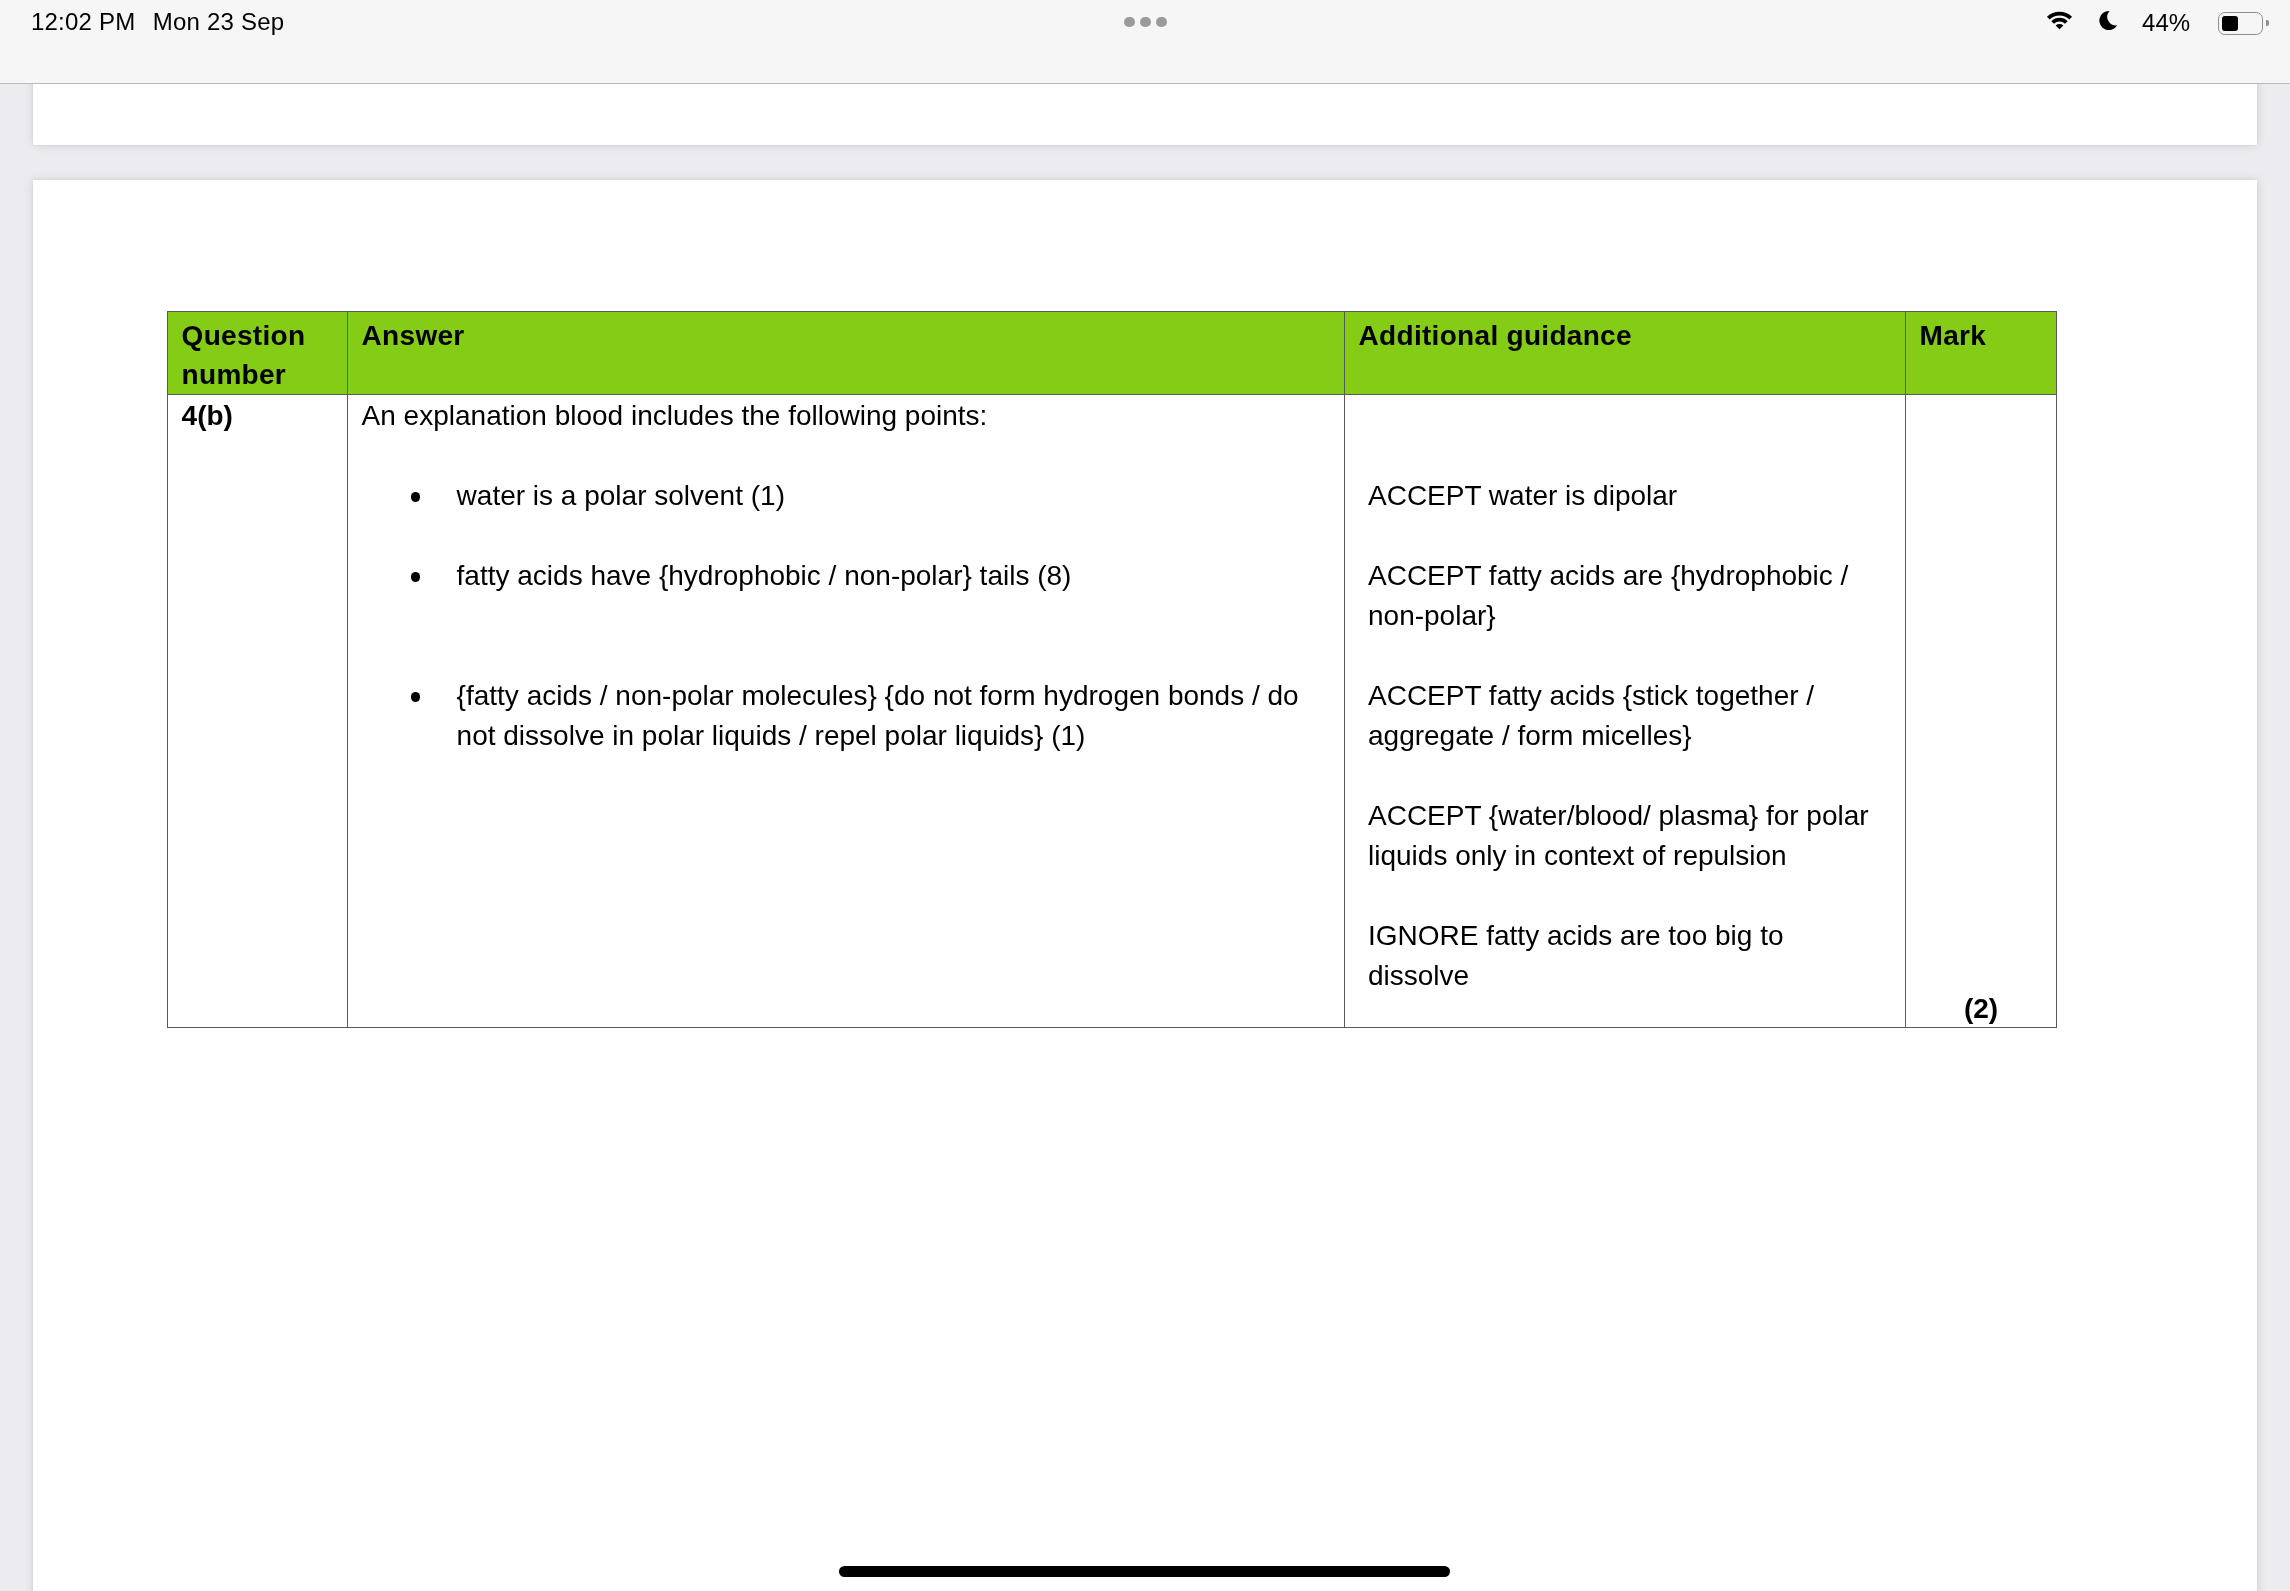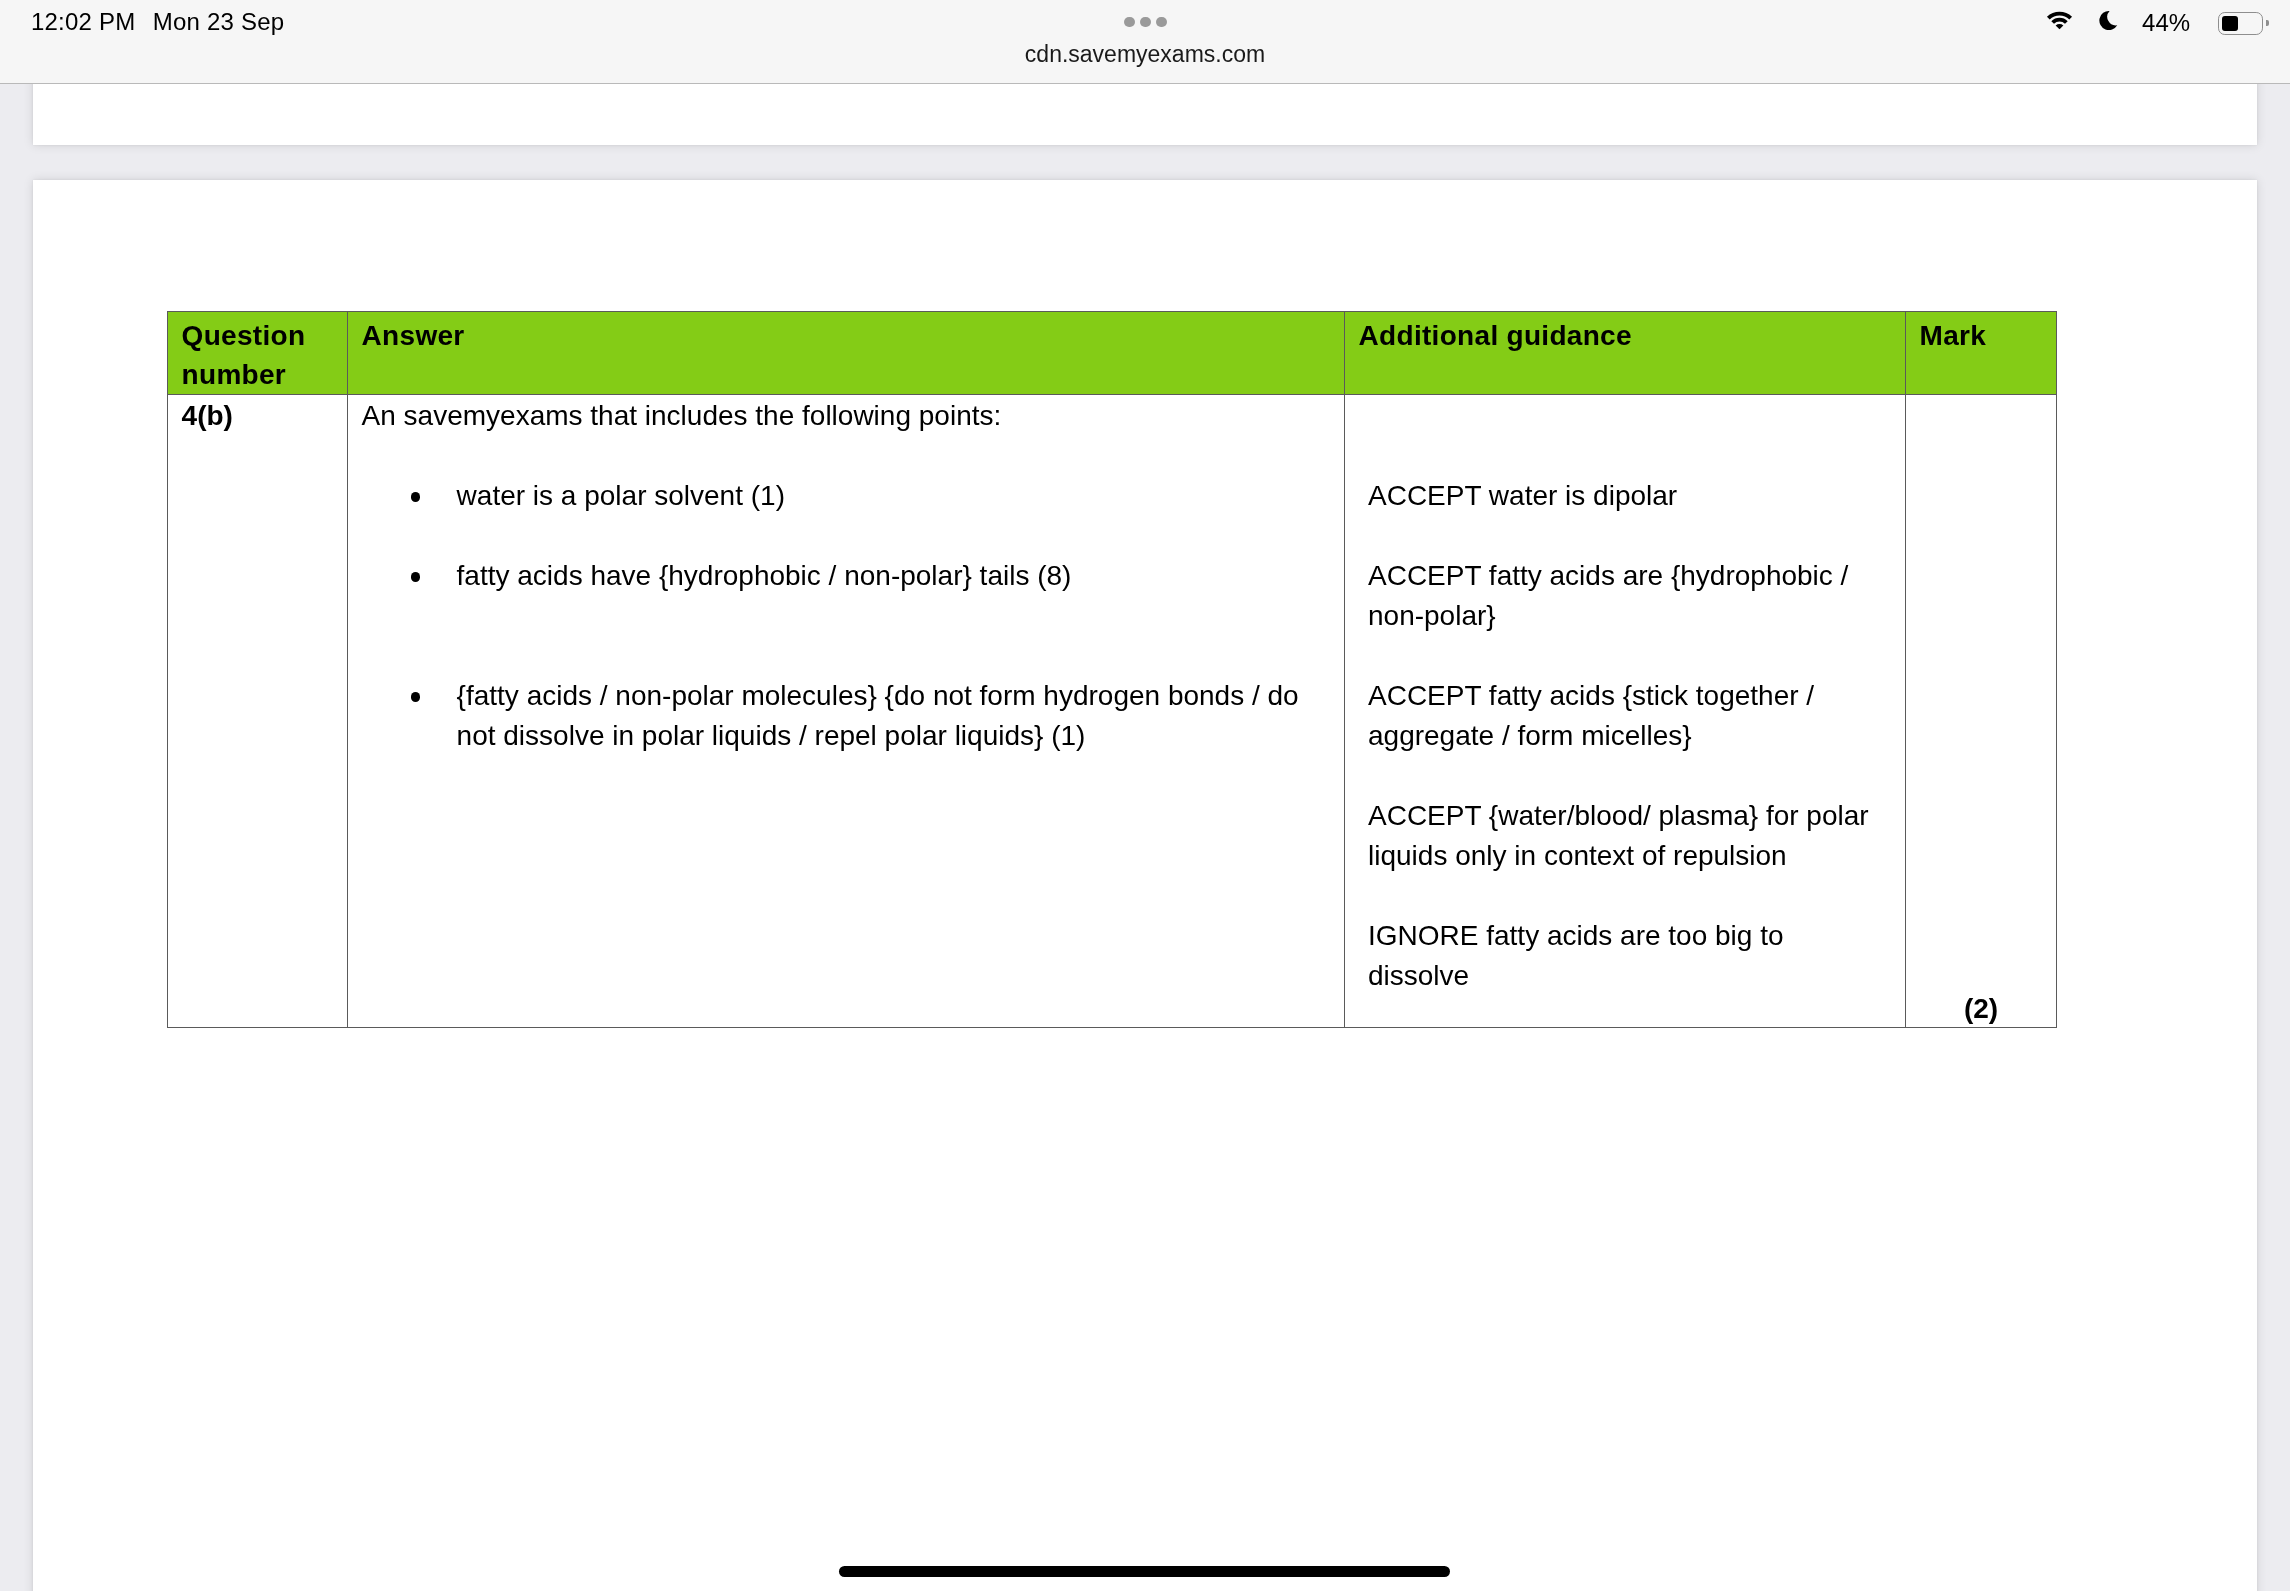--- a/index.html
+++ b/index.html
@@ -107,21 +107,20 @@
 
 <div class="statusbar">
   <div class="sb-time">
     <span>12:02 PM</span><span class="sb-date">Mon 23 Sep</span>
   </div>
   <div class="sb-dots">
       <span></span>
       <span></span>
       <span></span>
     </div>
-  <div class="sb-url">cdn.savemyexams.com</div>
   <div class="sb-right">
     <span class="wifi-icon">
       <svg width="27" height="21.3" viewBox="0 0 28 22">
         <path d="M14 20 l4 -4 a6 6 0 0 0 -8 0 z" fill="#000"></path>
         <path d="M5.5 11.5 a12 12 0 0 1 17 0 l-2.8 2.8 a8 8 0 0 0 -11.4 0 z" fill="#000"></path>
         <path d="M1 7 a18.5 18.5 0 0 1 26 0 l-2.8 2.8 a14.5 14.5 0 0 0 -20.4 0 z" fill="#000"></path>
       </svg>
     </span>
     <span class="moon-icon">
       <svg width="21.3" height="23" viewBox="0 0 22 24">
@@ -152,21 +151,21 @@
       <th>Question number</th>
       <th>Answer</th>
       <th>Additional guidance</th>
       <th>Mark</th>
     </tr>
   </thead>
   <tbody>
     <tr>
       <td class="qnum">4(b)</td>
       <td>
-        <div class="intro">An savemyexams that includes the following points:</div>
+        <div class="intro">An explanation blood includes the following points:</div>
         <ul class="bullets">
           <li class="b1"><span class="dot"></span><span>water is a polar solvent (1)</span></li>
           <li class="b2"><span class="dot"></span><span>fatty acids have {hydrophobic / non-polar} tails (8)</span></li>
           <li><span class="dot"></span><span>{fatty acids / non-polar molecules} {do not form hydrogen bonds / do not dissolve in polar liquids / repel polar liquids} (1)</span></li>
         </ul>
       </td>
       <td class="guidance">
         <div class="guide-item g-gap1">ACCEPT water is dipolar</div>
         <div class="guide-item g-gap">ACCEPT fatty acids are {hydrophobic / non-polar}</div>
         <div class="guide-item g-gap">ACCEPT fatty acids {stick together / aggregate / form micelles}</div>

